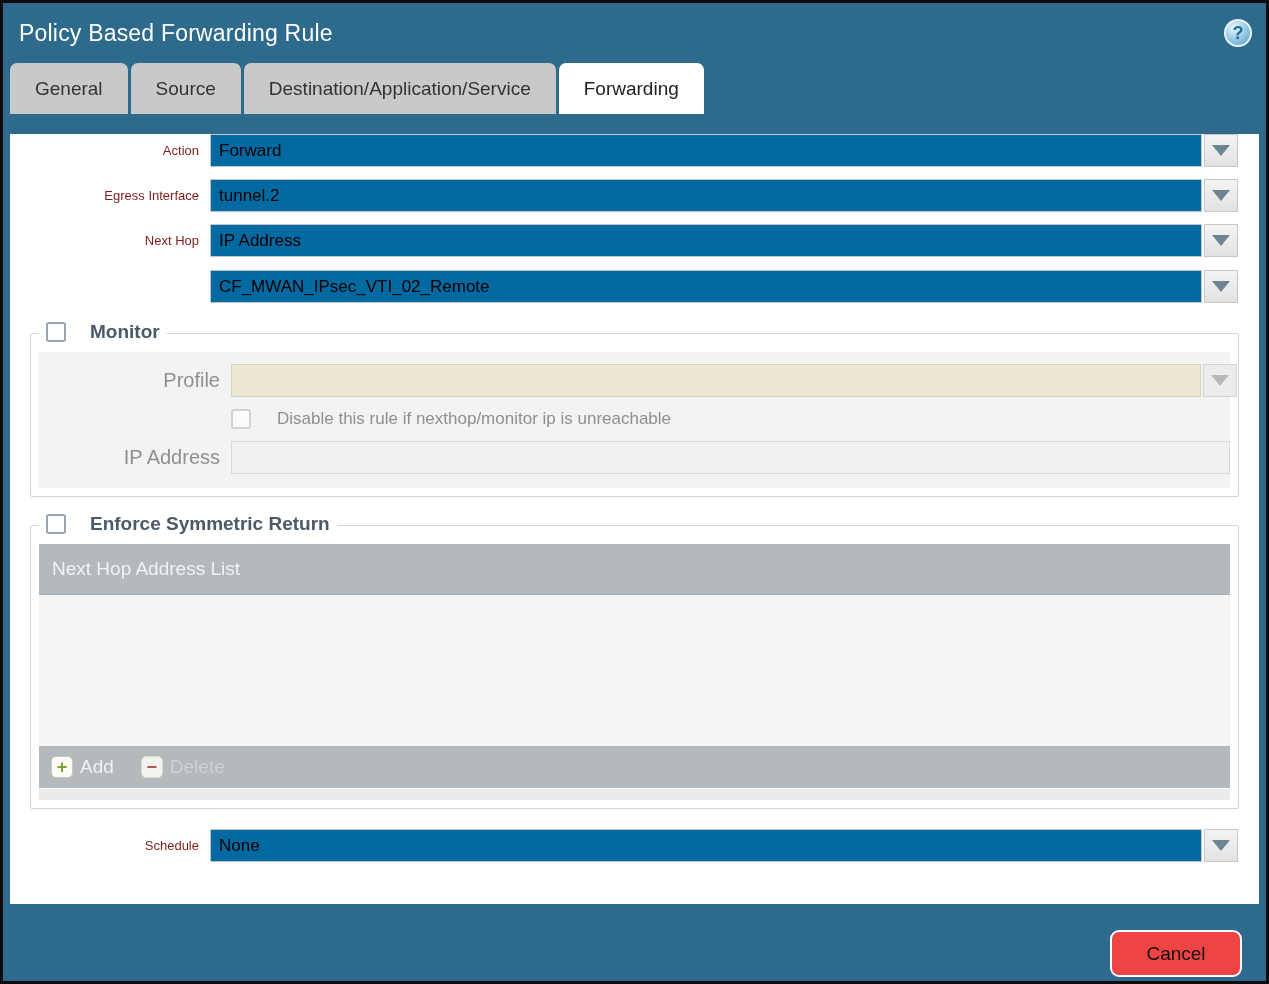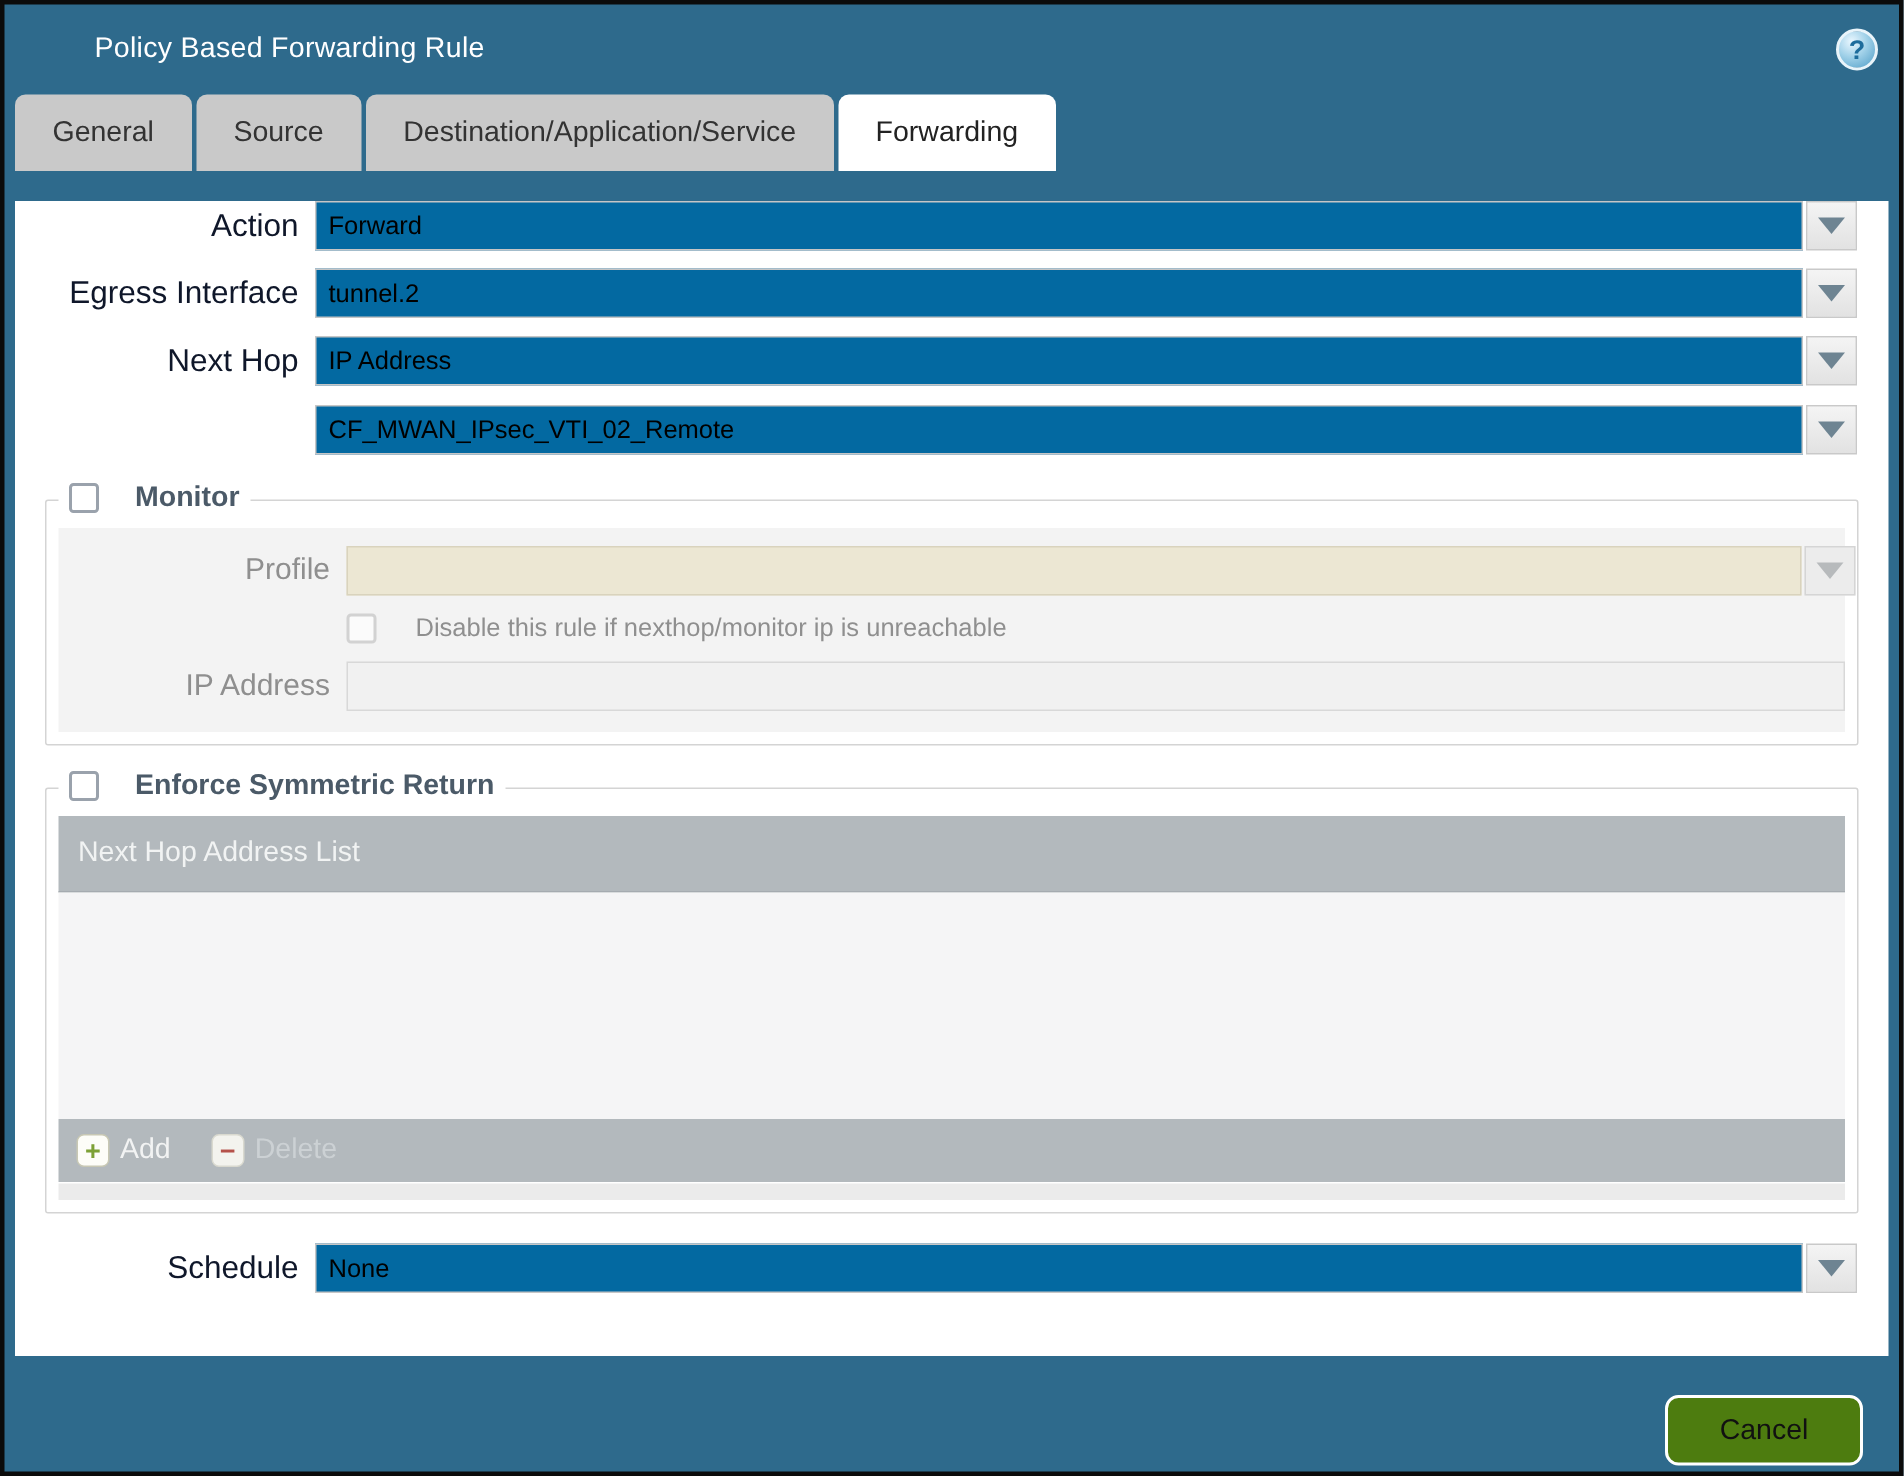--- a/index.html
+++ b/index.html
@@ -13,21 +13,21 @@
     position: relative;
     overflow: hidden;
   }
 
   
   .titlebar {
     height: 60px;
     display: flex; align-items: center; justify-content: space-between;
     padding: 0 14px 0 16px;
   }
-  .title { color: #fff; font-size: 19px; font-weight: 400; letter-spacing: 0.2px; margin-left: 44px; }
+  .title { color: #fff; font-size: 23px; font-weight: 400; letter-spacing: 0.2px; }
   .help-icon {
     width: 28px; height: 28px; border-radius: 50%;
     background: radial-gradient(circle at 35% 28%, #eaf7ff 0%, #9fd0e8 45%, #4e9cc6 100%);
     border: 2px solid #e9f4fa;
     color: #1d6c9c; font-weight: bold; font-size: 18px;
     display: flex; align-items: center; justify-content: center;
     cursor: pointer;
   }
 
   
@@ -49,21 +49,21 @@
     margin: 0 7px;
     height: 770px;
     position: relative;
   }
 
   .form-row { display: flex; align-items: center; margin-top: 12px; }
   .form-row.first { margin-top: 20px; }
   .flabel {
     width: 200px; flex-shrink: 0;
     text-align: right; padding-right: 11px;
-    font-size: 21px; color: #0f172a;
+    font-size: 13px; color: #7f1d1d;
   }
   .combo { display: flex; align-items: center; }
   .combo-input {
     width: 992px; height: 33px;
     border: 1px solid #c6c6c6;
     background: #0369a1;
     display: flex; align-items: center;
     padding-left: 8px;
     font-size: 17px; color: #000;
   }
@@ -161,21 +161,21 @@
   }
   .btn {
     width: 132px; height: 47px;
     border: 2px solid #ffffff; border-radius: 9px;
     font-size: 19px; color: #111;
     display: flex; align-items: center; justify-content: center;
     cursor: pointer;
     font-family: "Liberation Sans", sans-serif;
   }
   .btn.ok { background: #6fa0b5; }
-  .btn.cancel { background: #4d7c0f; }
+  .btn.cancel { background: #ef4444; }
 </style>
 </head>
 <body>
 
 <div class="window">
 
   <div class="titlebar">
     <div class="title">Policy Based Forwarding Rule</div>
     <div class="help-icon">?</div>
   </div>

